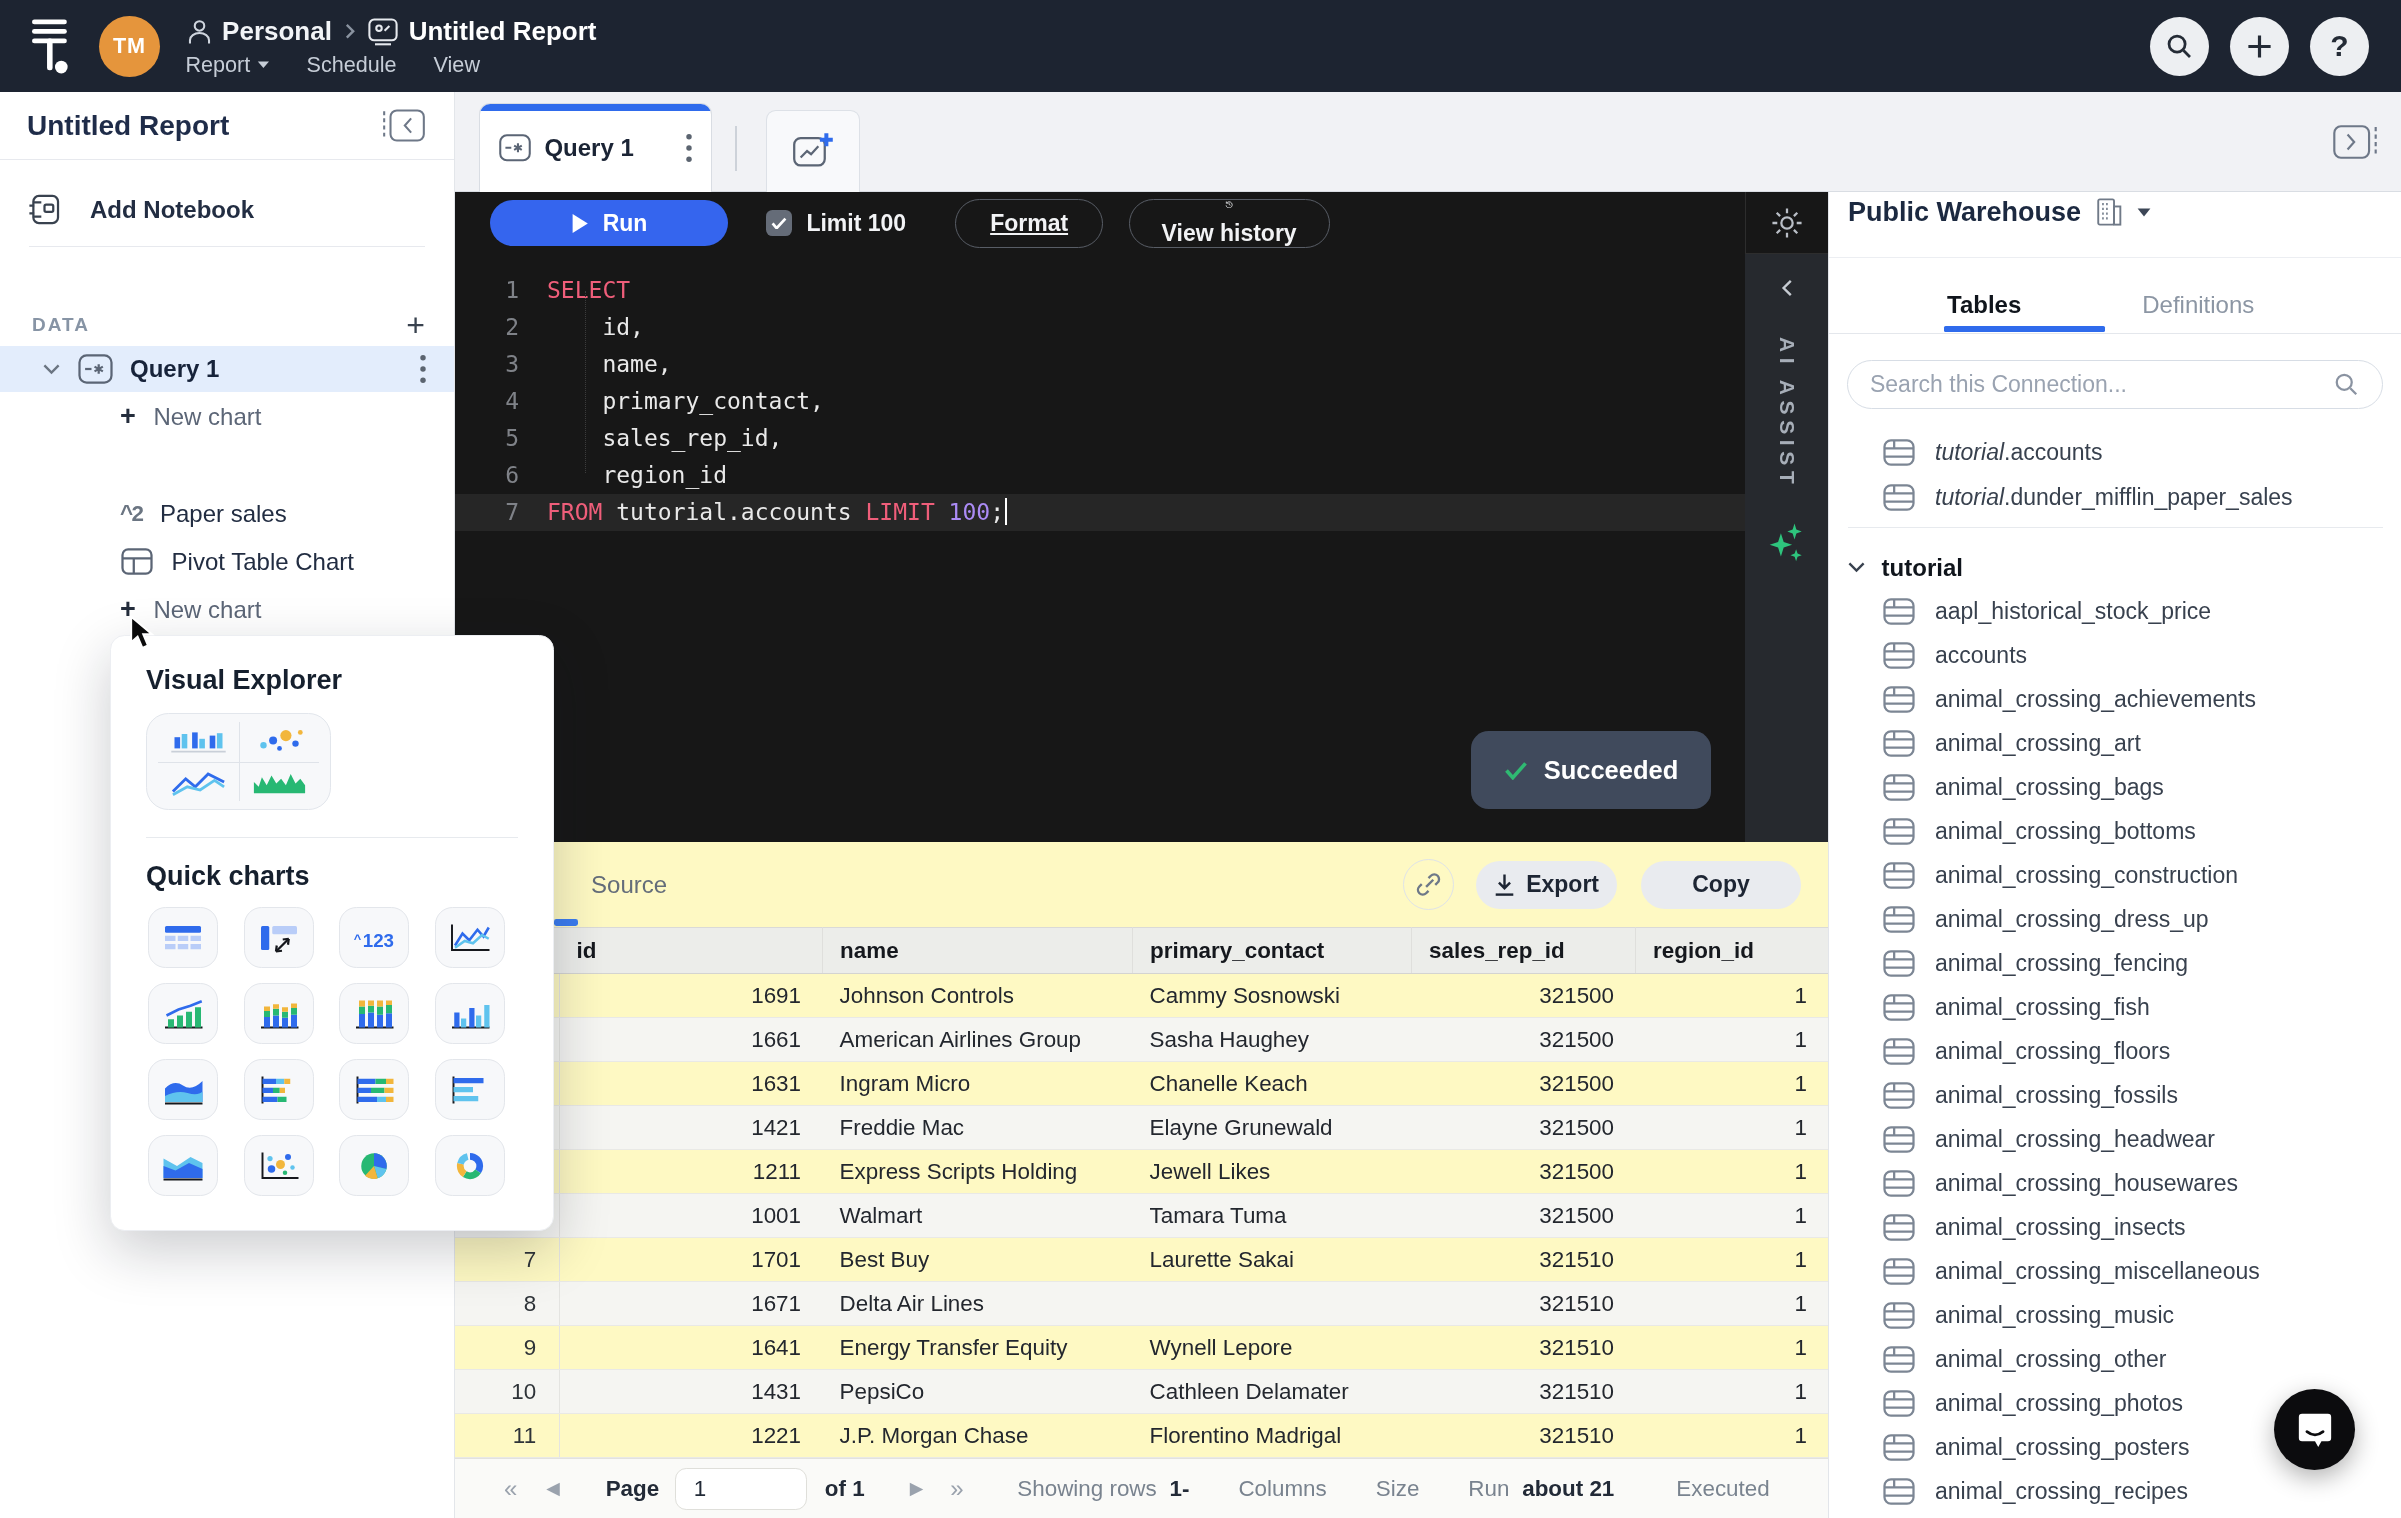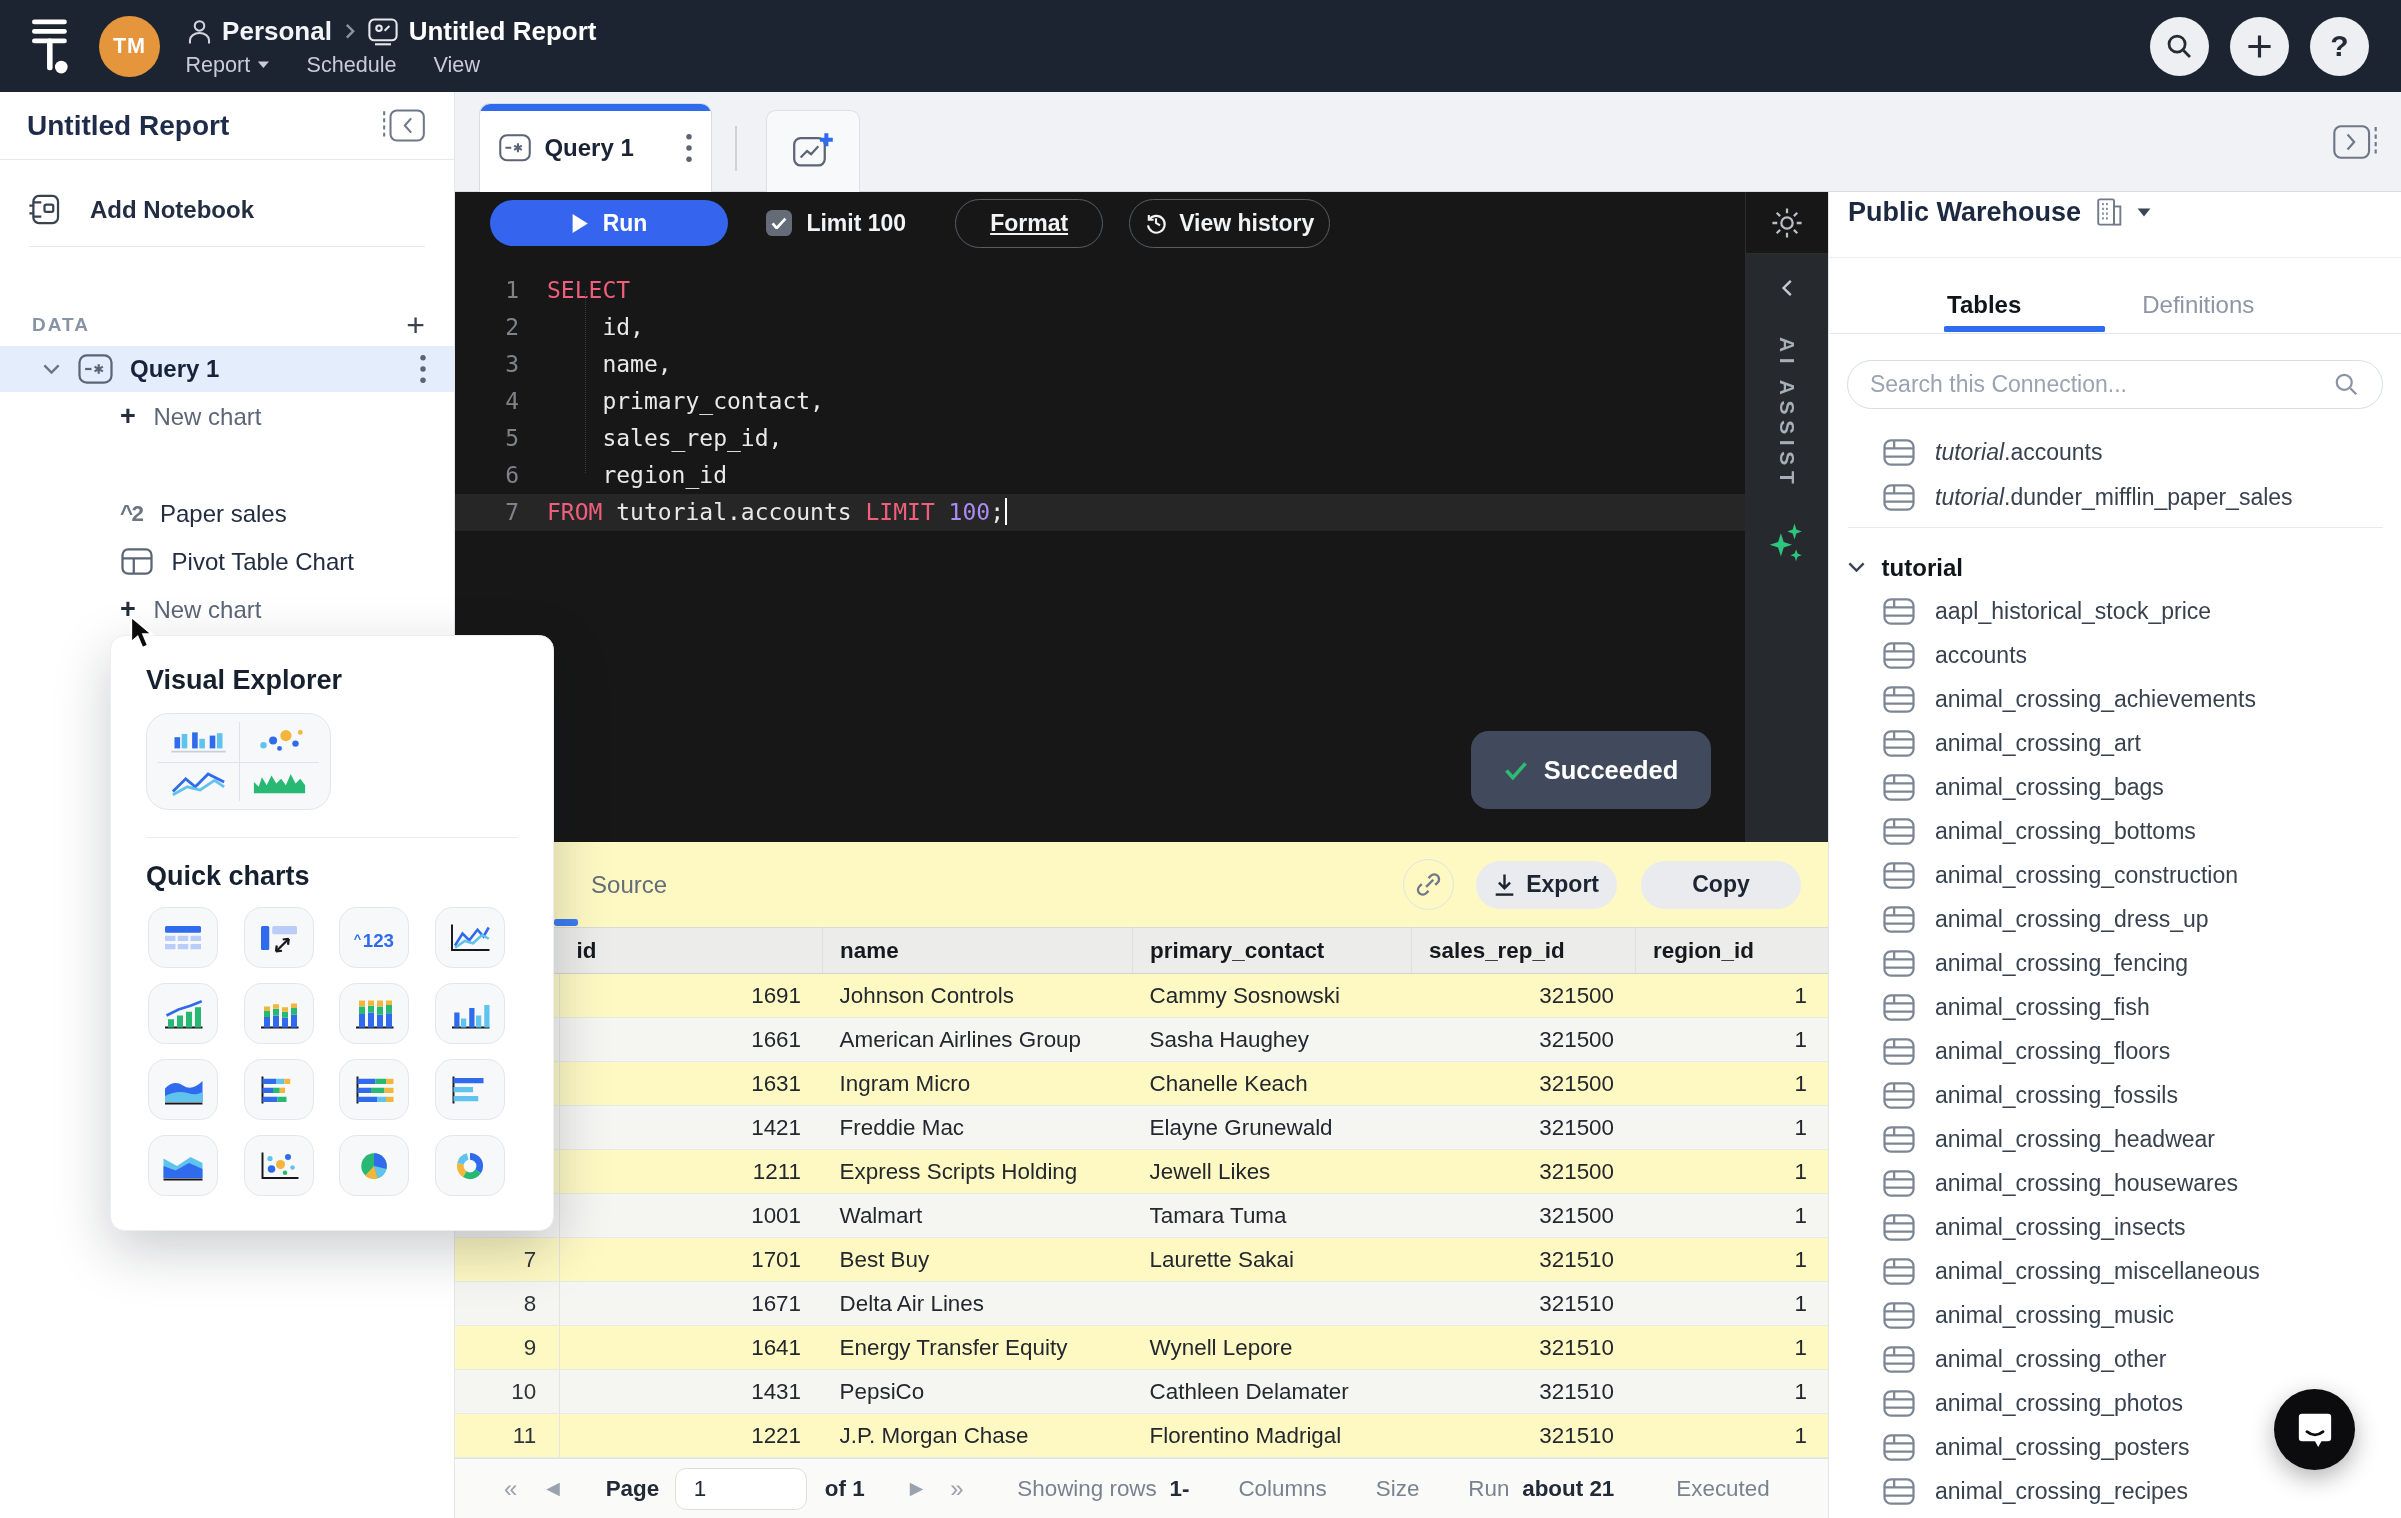--- a/index.html
+++ b/index.html
@@ -67,21 +67,21 @@
 
   
   #editor{position:absolute;left:455px;top:192px;width:1373px;height:651px;background:#171717;}
   .ed-toolbar{position:absolute;left:0;top:0;width:1290px;height:62px;display:flex;align-items:center;}
   .run-btn{margin-left:35px;width:238px;height:46px;border-radius:23px;background:#3565ee;display:flex;align-items:center;justify-content:center;gap:14.4px;color:#fff;font-size:23px;font-weight:600;}
   .limit-wrap{margin-left:38px;display:flex;align-items:center;gap:14.4px;}
   .cbx{width:26px;height:26px;border-radius:6.4px;background:#656c78;display:flex;align-items:center;justify-content:center;}
   .limit-lbl{color:#f2f3f5;font-size:23px;font-weight:600;}
   .ghost-btn{height:49px;border:1.6px solid #585d66;border-radius:25px;color:#f2f3f5;font-size:23px;font-weight:600;display:flex;align-items:center;justify-content:center;gap:11.2px;background:transparent;}
   .fmt{margin-left:49px;width:148px;}
-  .vh{margin-left:25.5px;width:201px;}
+  .vh{margin-left:25.5px;width:201px;flex-direction:column;}
   .gear-cell{position:absolute;right:0;top:0;width:83px;height:62px;border-left:0.8px solid #2d2d2d;border-bottom:0.8px solid #2d2d2d;display:flex;align-items:center;justify-content:center;}
   .ai-rail{position:absolute;right:0;top:62px;width:83px;bottom:0;background:#26292e;display:flex;flex-direction:column;align-items:center;}
   .ai-label{writing-mode:vertical-rl;font-size:21px;font-weight:700;letter-spacing:5.6px;color:#a7aeb8;margin-top:37px;}
   .code{position:absolute;left:0;top:62px;right:83px;bottom:0;font-family:"DejaVu Sans Mono",monospace;font-size:23px;padding-top:17.6px;}
   .code-line{display:flex;height:37px;align-items:center;}
   .code-line.active{background:#262626;}
   .code-line .ln{width:64px;text-align:right;color:#7f8288;flex:none;}
   .code-line .src{margin-left:28px;white-space:pre;color:#e9e9e9;}
   .tok-kw{color:#ef5e7a;}
   .tok-num{color:#ab8bf5;}

